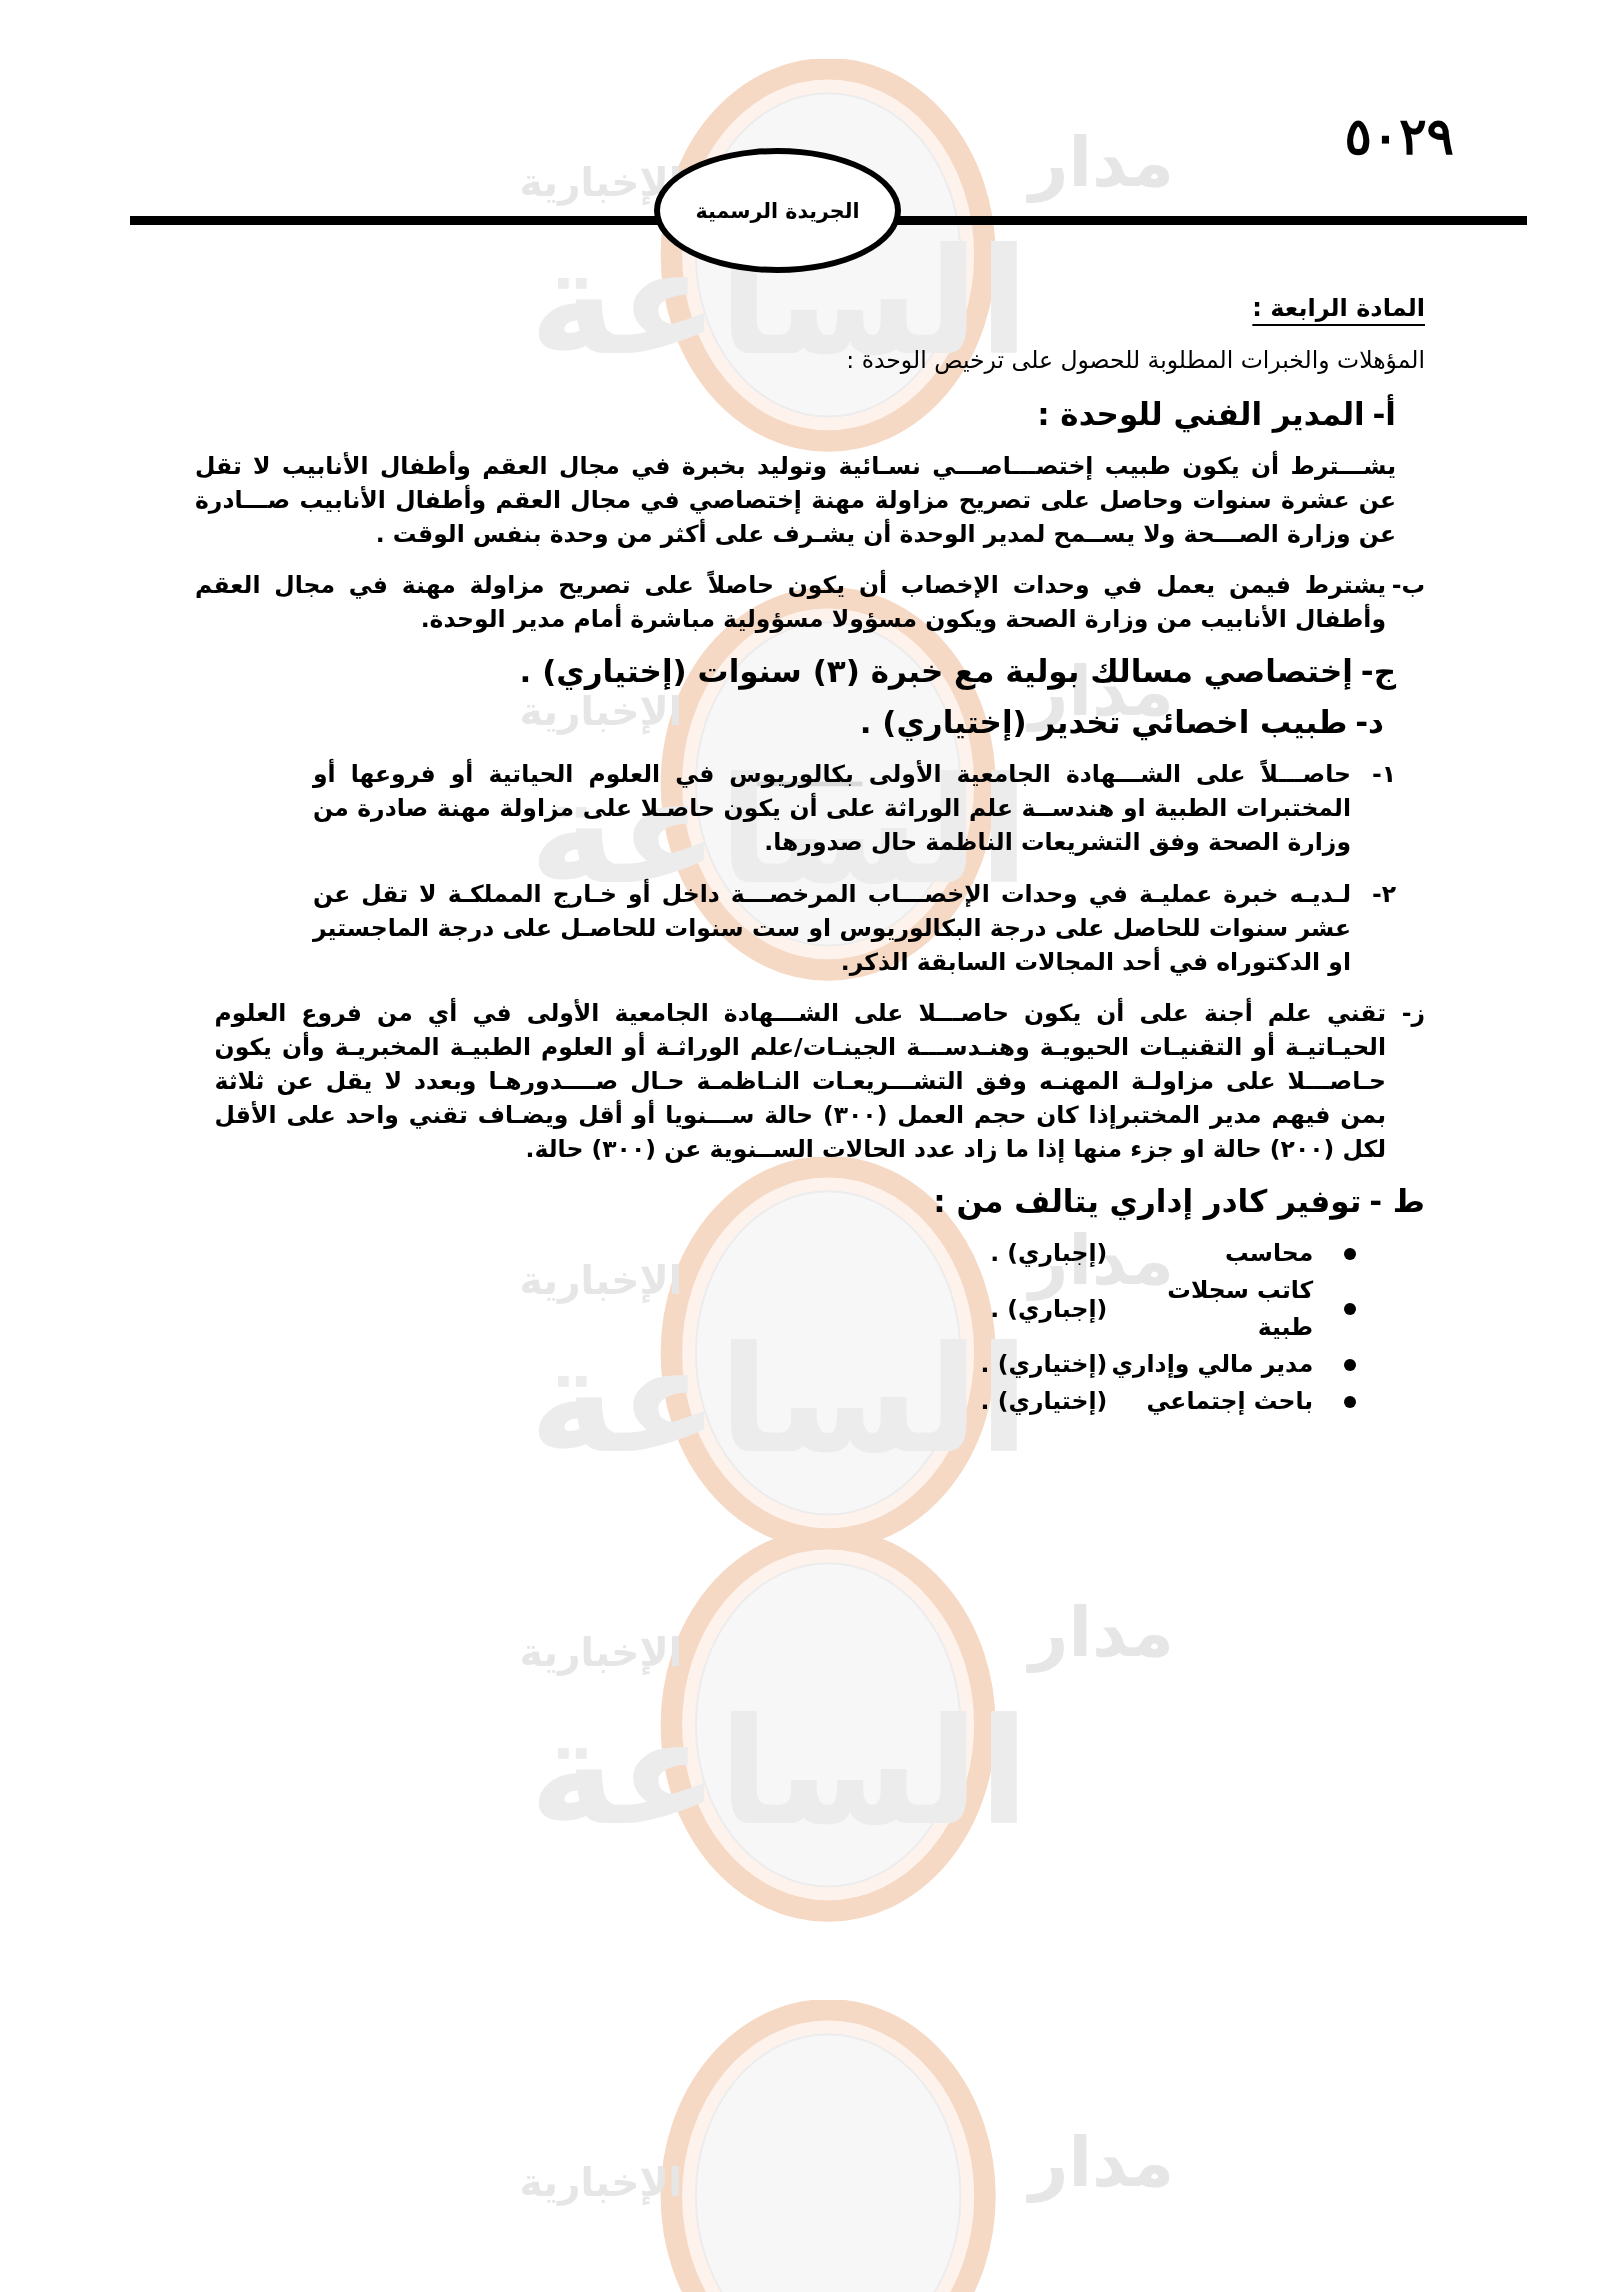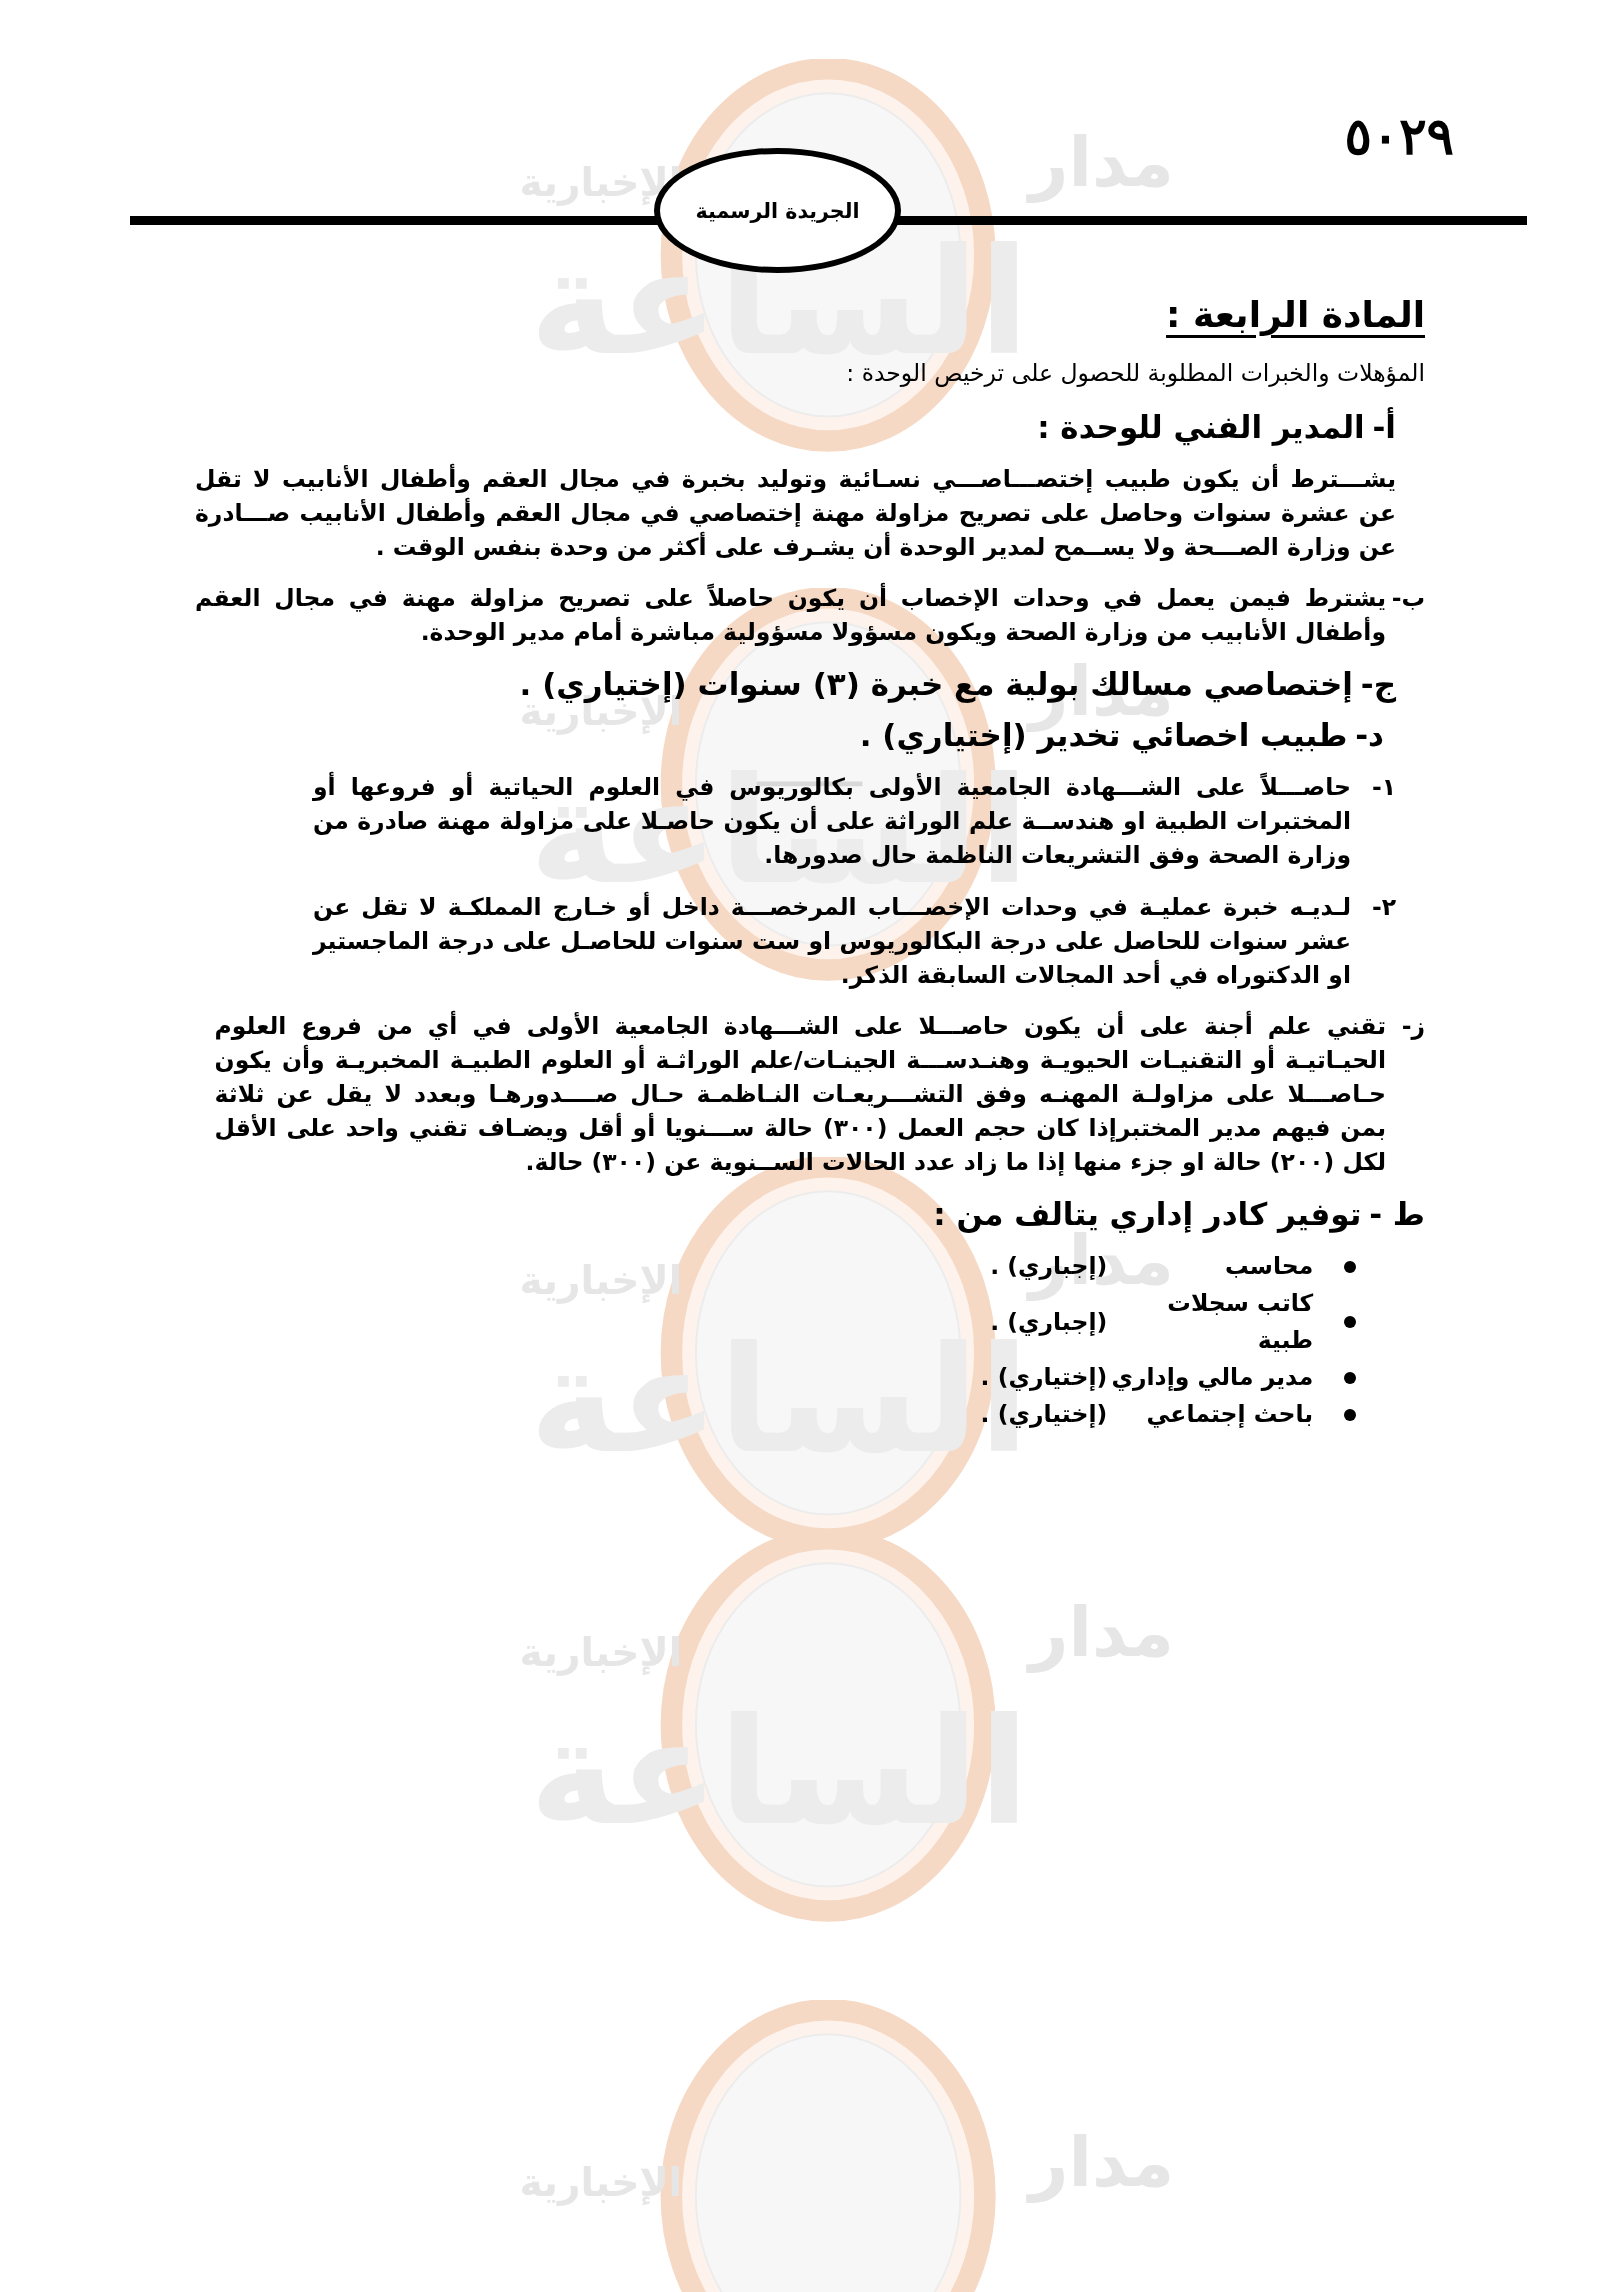--- a/index.html
+++ b/index.html
@@ -9,21 +9,21 @@
     .wm svg { display: block; }
     .page { position: absolute; inset: 0; z-index: 1; margin-left: 24px; }
     .page-number { position: absolute; top: 106px; right: 167px; font-size: 51px; font-weight: bold;
                    direction: rtl; letter-spacing: 2px; font-family: "DejaVu Serif", serif; }
     .header-rule { position: absolute; top: 216px; left: 106px; width: 1397px; height: 8.8px; background: #000; }
     .header-oval { position: absolute; top: 148px; left: 630px; width: 247px; height: 125px; border: 6.9px solid #000;
                    border-radius: 50%; background: #fff; display: flex; align-items: center; justify-content: center;
                    box-sizing: border-box; }
     .header-oval span { font-size: 20.6px; font-weight: bold; direction: rtl; }
     .content { position: absolute; top: 294px; right: 196px; width: 1230px; direction: rtl; text-align: right; }
-    .article-title { font-size: 36px; font-weight: bold; text-decoration: underline; text-underline-offset: 7.8px;
+    .article-title { font-size: 24px; font-weight: bold; text-decoration: underline; text-underline-offset: 7.8px;
                      margin: 0 0 23.5px 0; }
     .intro { font-size: 23.5px; font-weight: normal; margin: 0 0 23.5px 0; }
     .item { font-size: 31px; font-weight: bold; line-height: 34px; margin: 0 0 17.6px 0; }
     .item.indent { padding-right: 29px; }
     .item .lbl { margin-left: 7.8px; }
     .para { font-size: 23.5px; font-weight: bold; line-height: 34px; padding-right: 29px; margin: 0 0 17.6px 0; text-align: justify; }
     .sub { font-size: 23.5px; font-weight: bold; line-height: 34px; padding-right: 29px; margin: 0 0 17.6px 0; display: flex; }
     .sub .num { min-width: 45px; }
     .sub .txt { flex: 1; text-align: justify; padding-left: 118px; }
     .hang { display: flex; font-size: 23.5px; font-weight: bold; line-height: 34px; margin: 0 0 17.6px 0; }

